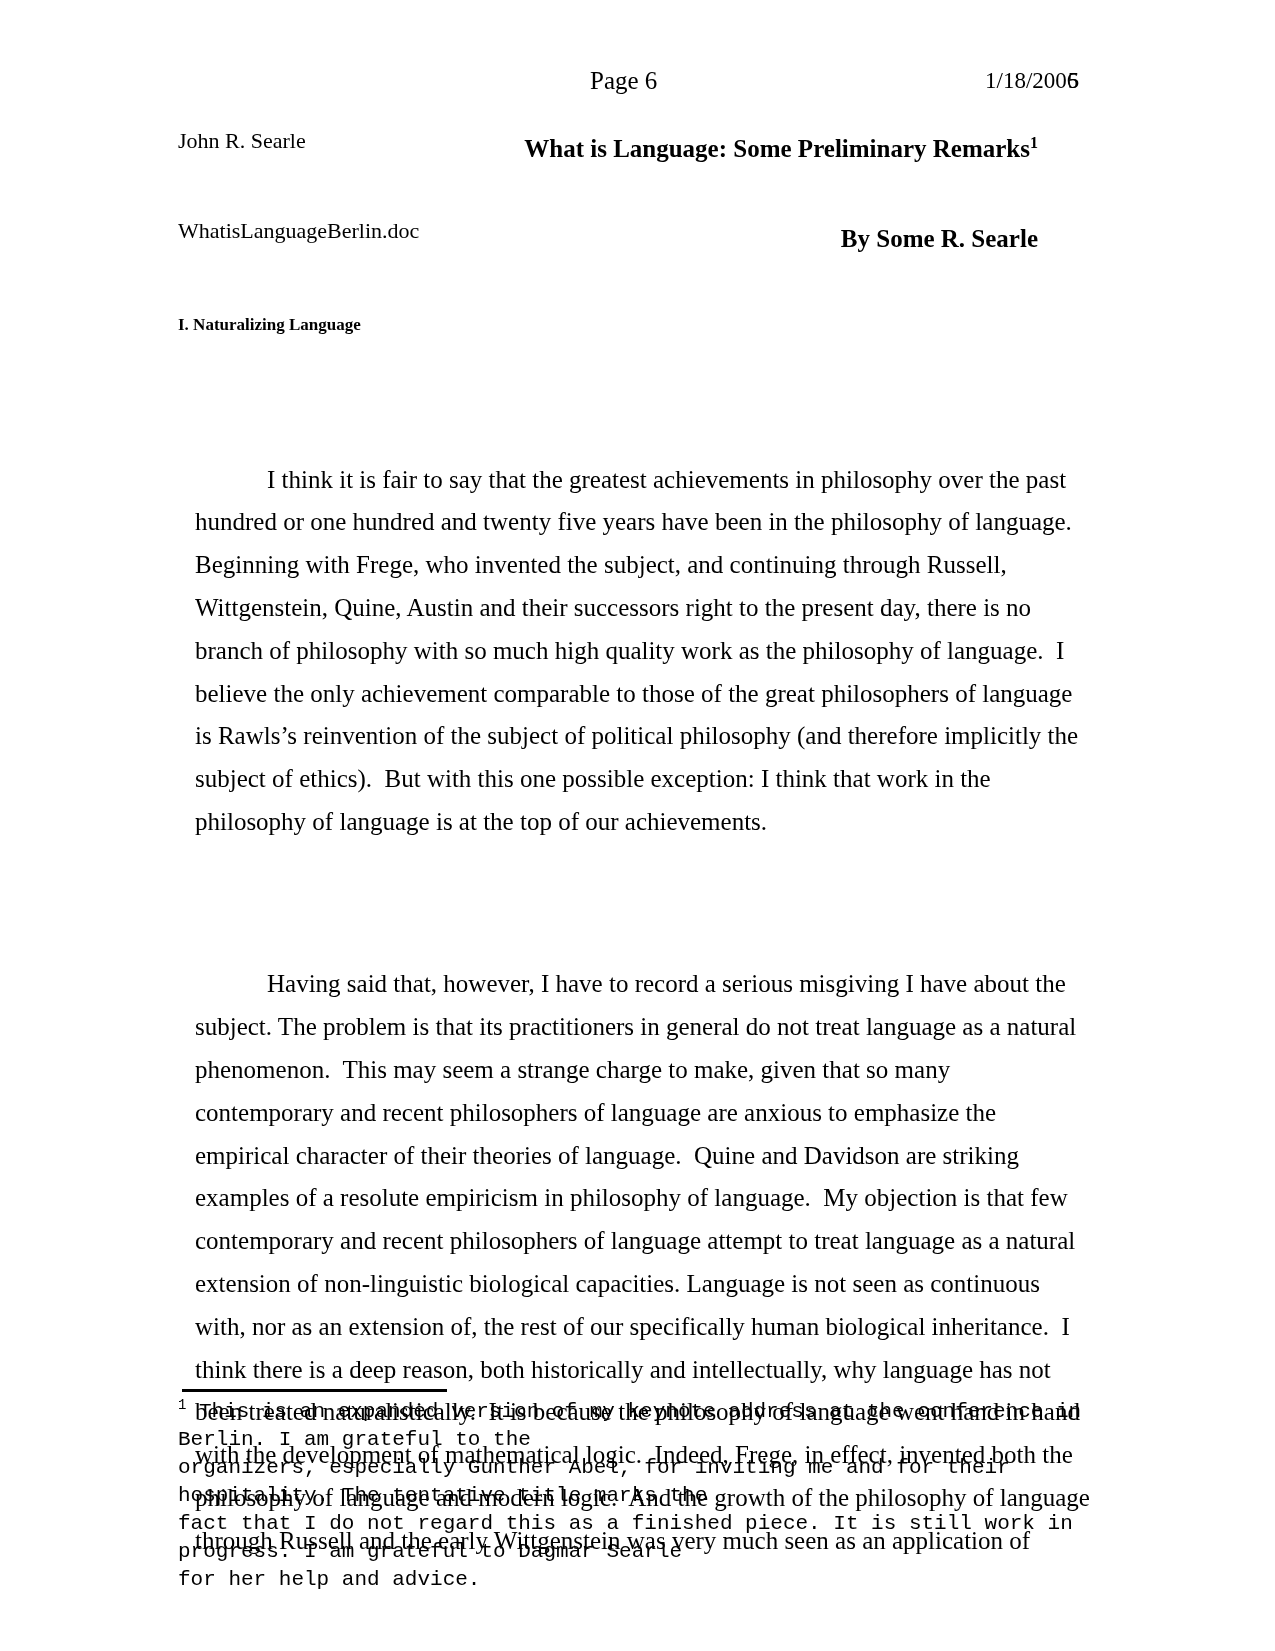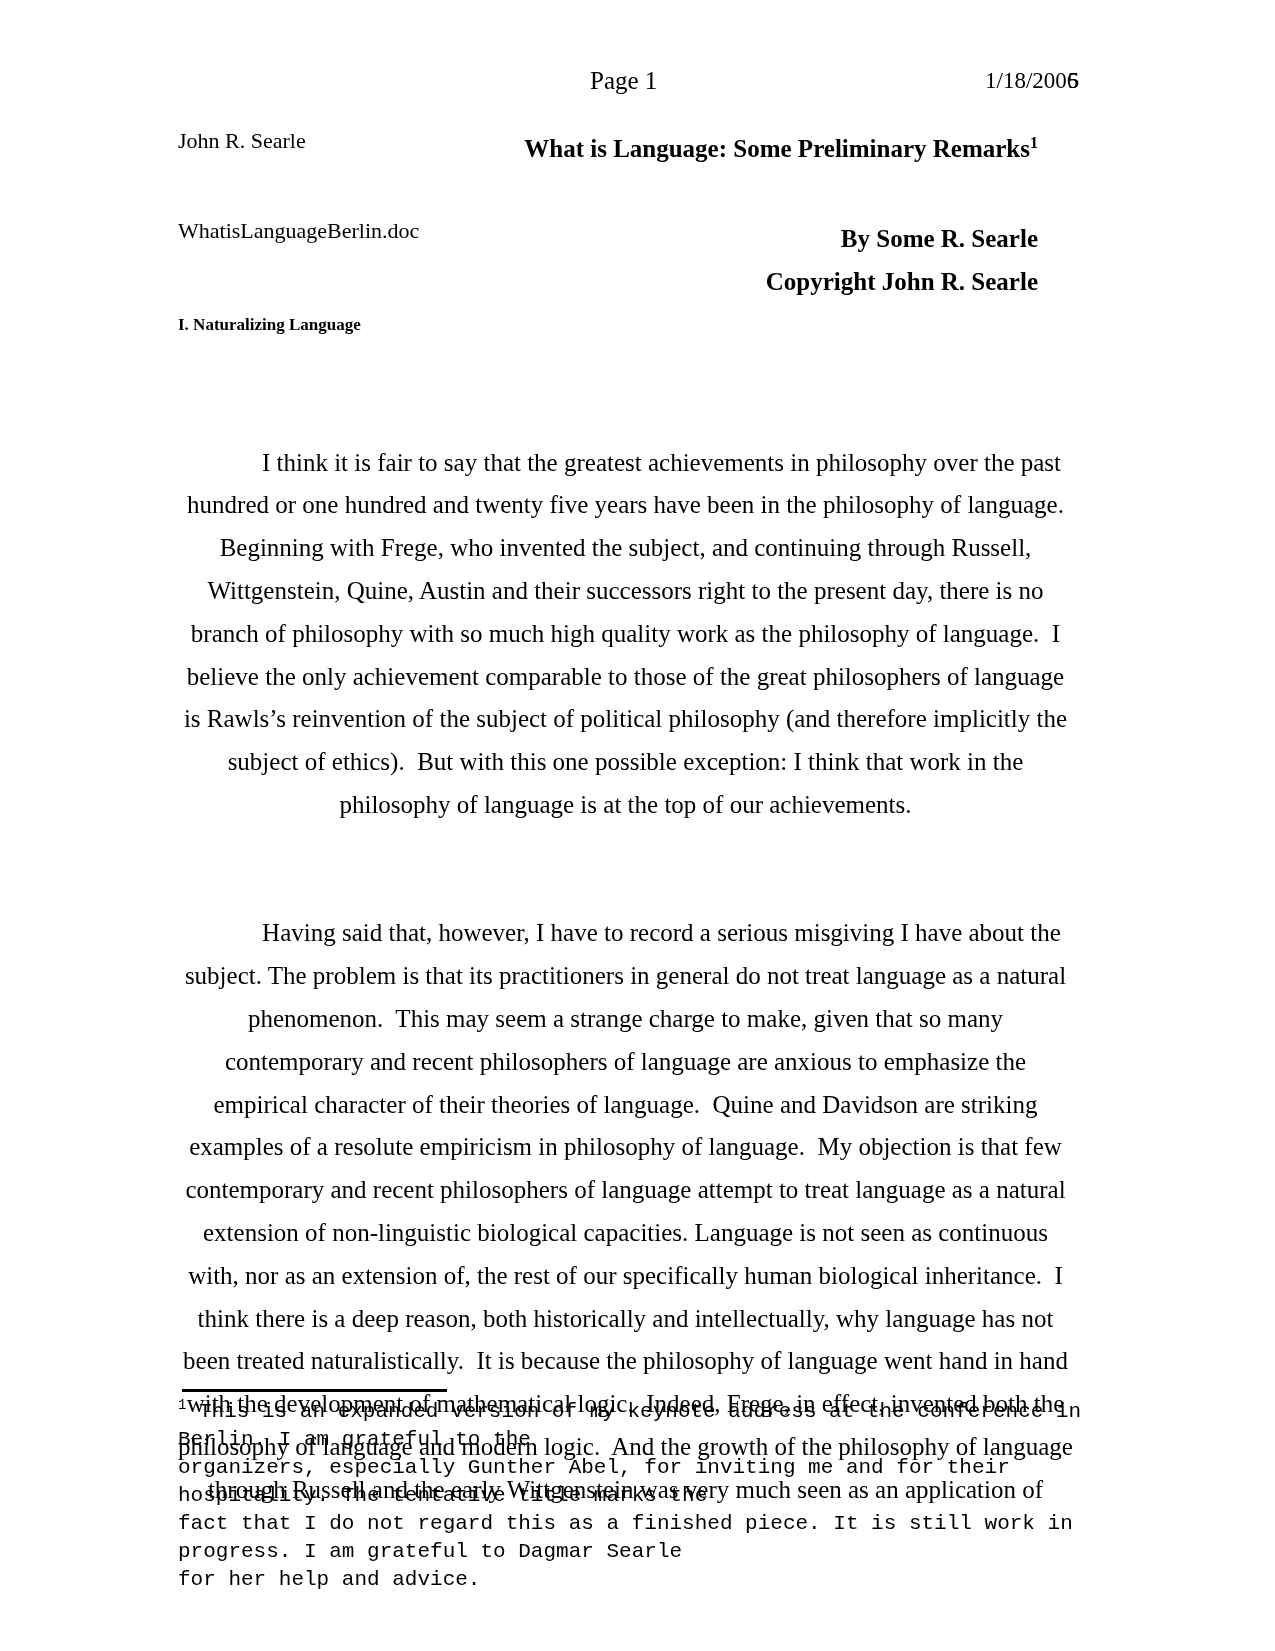--- a/index.html
+++ b/index.html
@@ -49,21 +49,21 @@
     white-space: pre;
   }
 
   
   .body-text {
     left: 178px; top: 356px;
     font-size: 25px;
     line-height: 42.8px;
     white-space: pre;
   }
-  .para { text-indent: 72px; margin: 0; text-align: center; }
+  .para { text-indent: 72px; margin: 17px; }
 
   
   .footnote-separator {
     left: 182px; top: 1389px;
     width: 265px; height: 3px;
     background: #000000;
   }
   .footnote {
     left: 178px; top: 1398px;
     width: 960px;
@@ -76,26 +76,25 @@
 </style>
 </head>
 <body>
 
 <div class="page">
 
   <div class="abs header-left">
     <div>John R. Searle</div>
     <div>WhatisLanguageBerlin.doc</div>
   </div>
-  <div class="abs header-page">Page 1</div>
+  <div class="abs header-page">Page 6</div>
   <div class="abs header-date"><span>1/18/200</span><span class="overlap-wrap"><span class="overlap-under">5</span><span>6</span></span></div>
 
   <div class="abs centered-block doc-title"><span>What is Language: Some Preliminary Remarks</span><sup>1</sup></div>
   <div class="abs centered-block byline">By Some R. Searle</div>
-  <div class="abs centered-block copyright">Copyright John R. Searle</div>
 
   <div class="abs section-heading">I. Naturalizing Language</div>
 
   <div class="abs body-text">
     <p class="para">I think it is fair to say that the greatest achievements in philosophy over the past
 hundred or one hundred and twenty five years have been in the philosophy of language.
 Beginning with Frege, who invented the subject, and continuing through Russell,
 Wittgenstein, Quine, Austin and their successors right to the present day, there is no
 branch of philosophy with so much high quality work as the philosophy of language.  I
 believe the only achievement comparable to those of the great philosophers of language

